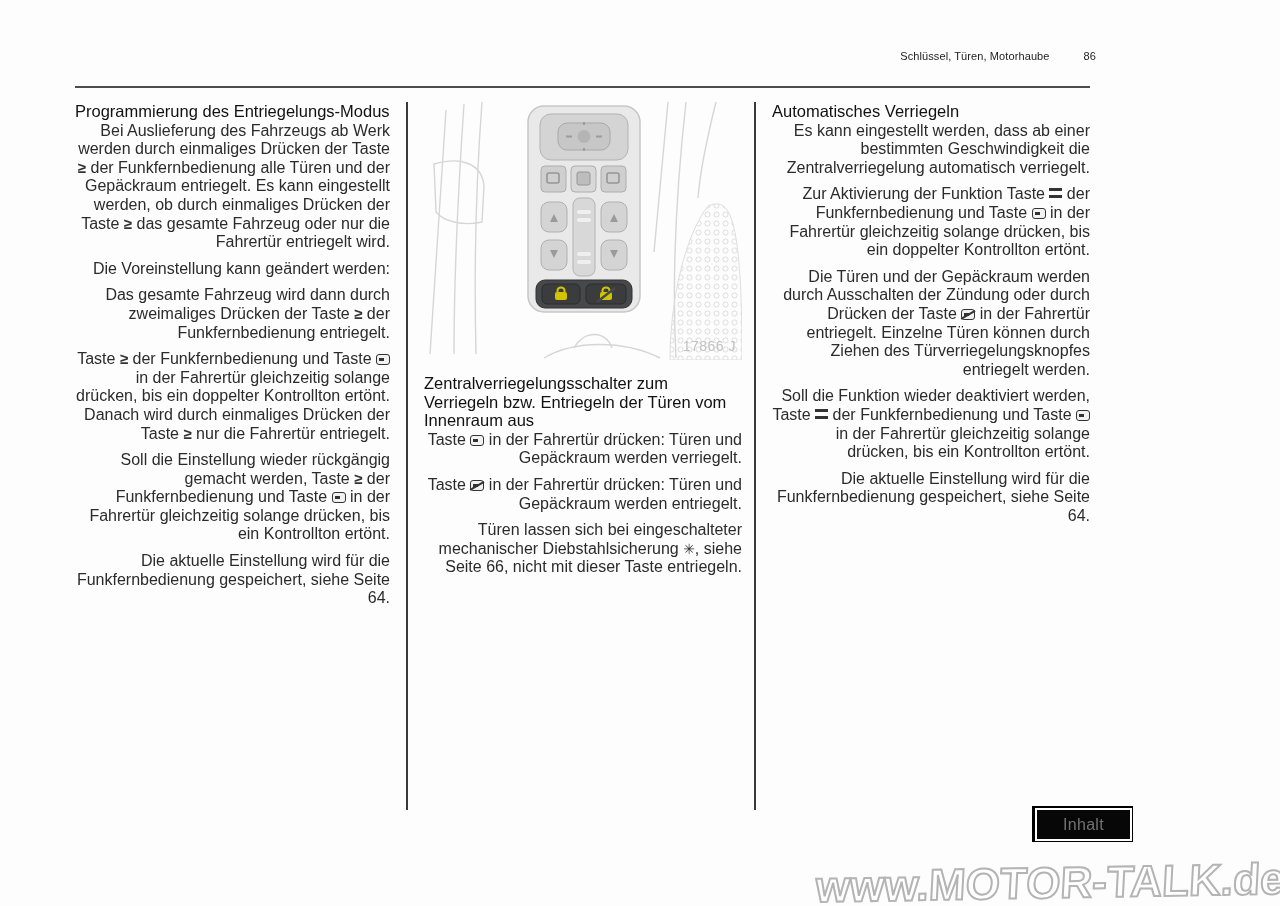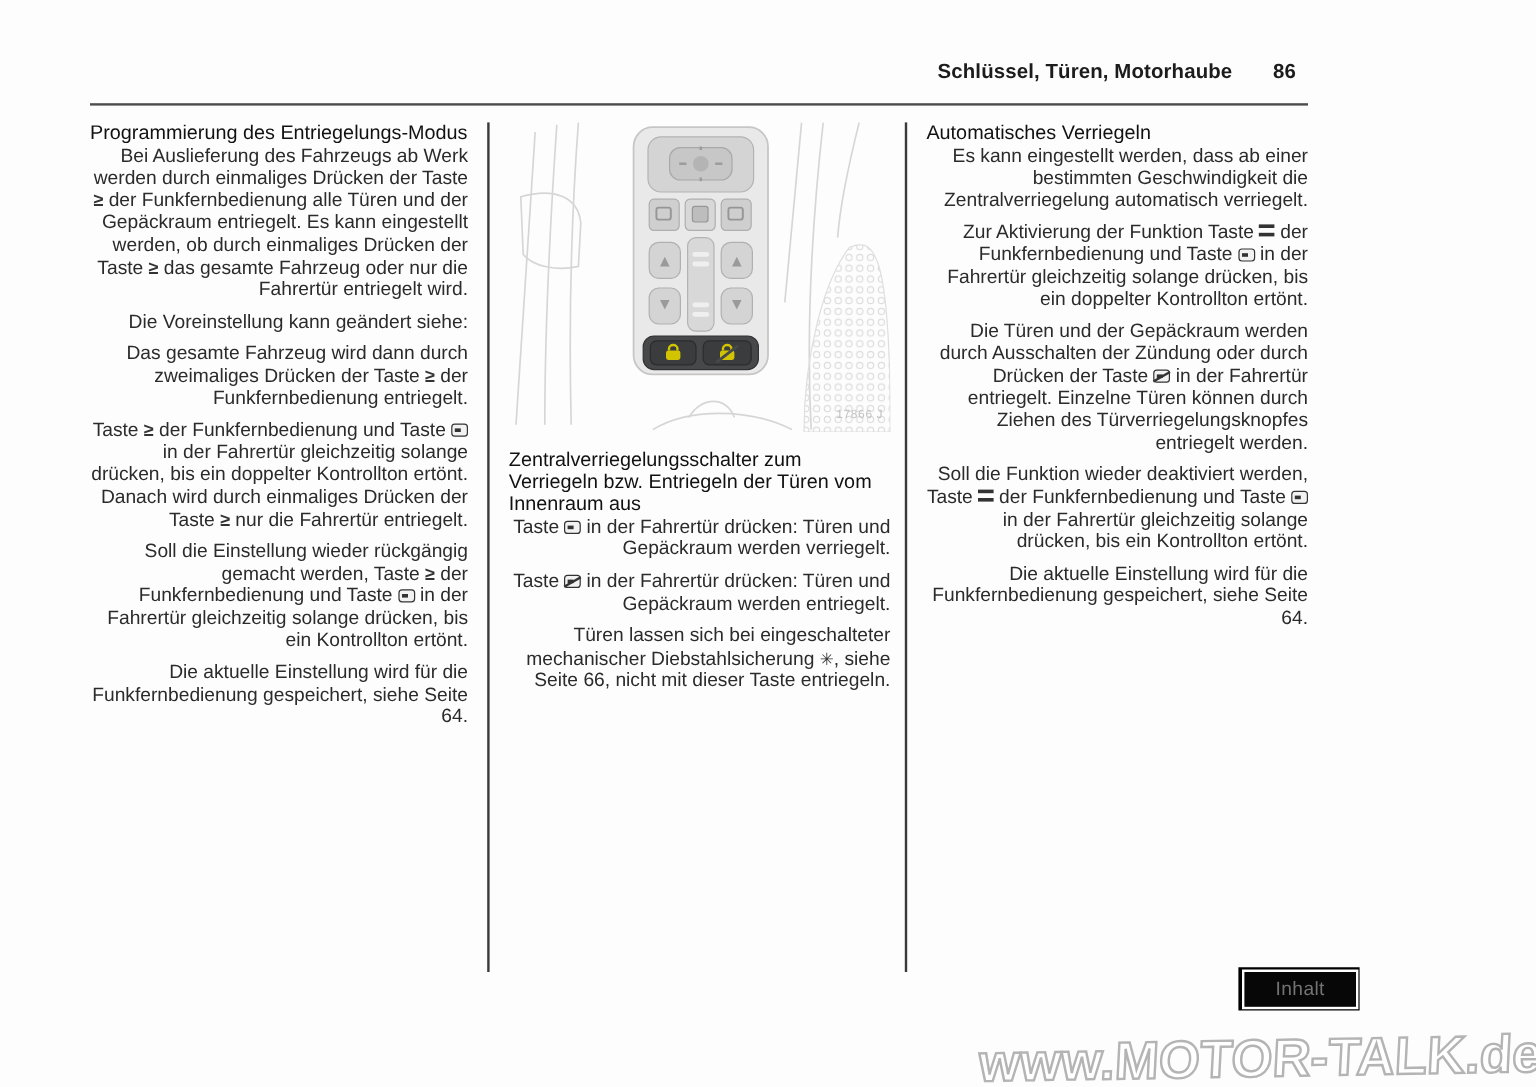--- a/index.html
+++ b/index.html
@@ -6,23 +6,23 @@
   body{
     width:1280px;height:906px;position:relative;overflow:hidden;
     background:#fdfdfd;color:#2b2b2b;
     font-family:"Liberation Sans","DejaVu Sans",sans-serif;
     -webkit-font-smoothing:antialiased;
   }
   .page{position:absolute;inset:0;}
 
   
   .header-row{
-    position:absolute;top:50px;right:200px;
+    position:absolute;top:50px;right:184px;
     display:flex;align-items:baseline;gap:34px;
-    font-weight:700;font-size:17px;color:#1c1c1c;letter-spacing:.1px;
+    font-weight:400;font-size:11px;color:#1c1c1c;letter-spacing:.1px;
   }
   .header-rule{position:absolute;left:75px;right:190px;top:86px;height:2px;background:#4d4d4d;}
 
   
   .col{position:absolute;top:102px;font-size:16px;line-height:18.6px;}
   .col-1{left:75px;width:315px;}
   .col-2{left:424px;width:318px;}
   .col-3{left:772px;width:318px;}
   .v-divider{position:absolute;top:102px;height:708px;width:1.5px;background:#3a3a3a;}
   .d1{left:406px;}
@@ -37,21 +37,21 @@
   .gl-remote-unlock::before{content:"\2265";font-weight:700;font-size:15px;color:#333;}
   .gl-asterisk::before{content:"\2733";font-size:14px;color:#333;}
   .gl-remote-lock{width:13px;height:10px;border-top:3px solid #333;border-bottom:3px solid #333;box-sizing:border-box;vertical-align:1px;}
   .gl-door-lock,.gl-door-unlock{width:14px;height:11px;border:1.5px solid #333;border-radius:3px;box-sizing:border-box;vertical-align:-1px;background:#f2f2f2;}
   .gl-door-lock::before,.gl-door-unlock::before{content:"";position:absolute;left:2px;top:3px;width:5px;height:3px;background:#333;}
   .gl-door-unlock::after{content:"";position:absolute;left:-2px;top:4px;width:16px;height:1.8px;background:#333;transform:rotate(-30deg);}
 
   
   .figure{position:relative;width:318px;height:258px;margin:0 0 14px;}
   .figure svg{position:absolute;inset:0;}
-  .fig-caption{position:absolute;right:6px;bottom:4px;font-size:10px;color:#c2c2c2;letter-spacing:.5px;}
+  .fig-caption{position:absolute;right:6px;bottom:4px;font-size:14px;color:#c2c2c2;letter-spacing:.5px;}
 
   
   .inhalt{
     position:absolute;left:1032px;top:806px;width:101px;height:36px;
     box-sizing:border-box;background:#fff;cursor:pointer;
     border:1px solid #000;border-left-width:3px;border-top-width:2px;padding:2px;
   }
   .inhalt-inner{
     width:100%;height:100%;background:#070707;color:#737373;
     display:flex;align-items:center;justify-content:center;
@@ -76,21 +76,21 @@
   </div>
   <div class="header-rule"></div>
 
   <div class="v-divider d1"></div>
   <div class="v-divider d2"></div>
 
   <section class="col col-1">
     <h3>Programmierung des Entriegelungs-Modus</h3>
     <div class="paras">
         <p>Bei Auslieferung des Fahrzeugs ab Werk werden durch einmaliges Drücken der Taste <span class="gl gl-remote-unlock"></span> der Funkfernbedienung alle Türen und der Gepäckraum entriegelt. Es kann eingestellt werden, ob durch einmaliges Drücken der Taste <span class="gl gl-remote-unlock"></span> das gesamte Fahrzeug oder nur die Fahrertür entriegelt wird.</p>
-        <p>Die Voreinstellung kann geändert siehe:</p>
+        <p>Die Voreinstellung kann geändert werden:</p>
         <p>Das gesamte Fahrzeug wird dann durch zweimaliges Drücken der Taste <span class="gl gl-remote-unlock"></span> der Funkfernbedienung entriegelt.</p>
         <p>Taste <span class="gl gl-remote-unlock"></span> der Funkfernbedienung und Taste <span class="gl gl-door-lock"></span> in der Fahrertür gleichzeitig solange drücken, bis ein doppelter Kontrollton ertönt. Danach wird durch einmaliges Drücken der Taste <span class="gl gl-remote-unlock"></span> nur die Fahrertür entriegelt.</p>
         <p>Soll die Einstellung wieder rückgängig gemacht werden, Taste <span class="gl gl-remote-unlock"></span> der Funkfernbedienung und Taste <span class="gl gl-door-lock"></span> in der Fahrertür gleichzeitig solange drücken, bis ein Kontrollton ertönt.</p>
         <p>Die aktuelle Einstellung wird für die Funkfernbedienung gespeichert, siehe Seite 64.</p>
       </div>
   </section>
 
   <section class="col col-2">
     <div class="figure">
       <svg viewBox="0 0 318 258" width="318" height="258">

